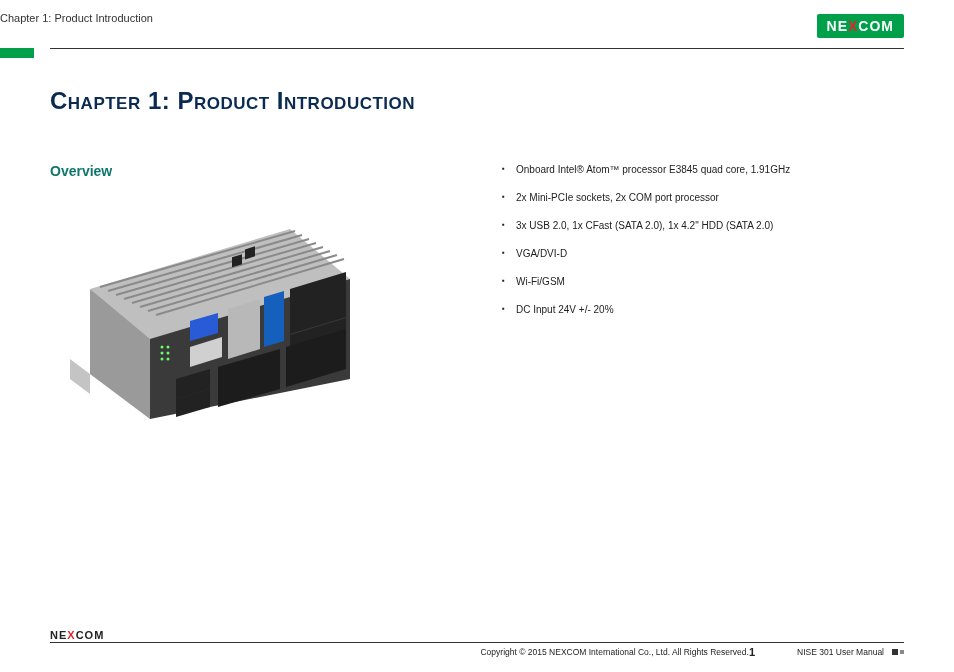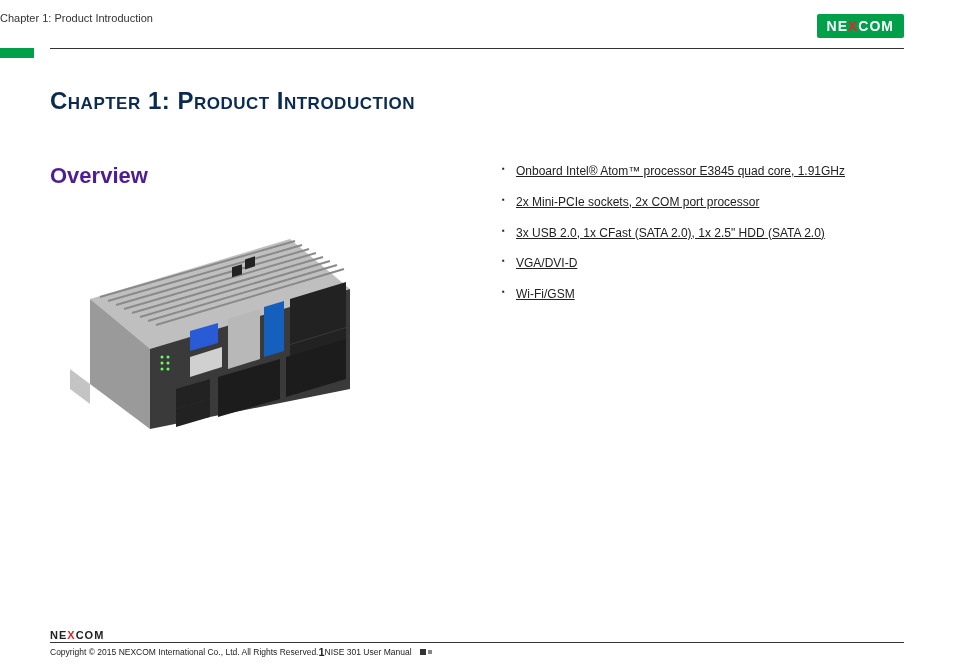--- a/index.html
+++ b/index.html
@@ -66,30 +66,29 @@
   }
   .columns {
     display: flex;
     gap: 50px;
     margin-top: 48px;
   }
   .col {
     flex: 1;
   }
   .section-heading {
-    font-size: 22px;
-    font-weight: bold;
-    color: #4c1d95;
+    font-size: 14px;
+    font-weight: bold;
+    color: #0f766e;
     margin-bottom: 20px;
   }
   .feature-list {
     list-style: none;
-    font-size: 12px;
-    color: #222;
-    text-decoration: underline;
+    font-size: 10px;
+    color: #222;
   }
   .feature-list li {
     position: relative;
     padding-left: 14px;
     margin-bottom: 14px;
     line-height: 1.4;
   }
   .feature-list li::before {
     content: "▪";
     position: absolute;
@@ -116,21 +115,21 @@
     left: 50px;
     right: 50px;
   }
   .footer-rule {
     border: none;
     border-top: 1px solid #333;
     margin-bottom: 3px;
   }
   .footer-row {
     display: flex;
-    justify-content: flex-start;
+    justify-content: flex-end;
     align-items: center;
     font-size: 8.5px;
     color: #222;
   }
   .footer-logo {
     font-weight: bold;
     font-size: 11px;
     letter-spacing: 1px;
     color: #222;
     margin-bottom: 1px;
@@ -220,38 +219,39 @@
             <circle cx="118" cy="150" r="1.5" fill="#6f6"></circle>
           </g>
         </svg>
       </div>
     </div>
 
     <div class="col">
       <ul class="feature-list">
         <li>Onboard Intel® Atom™ processor E3845 quad core, 1.91GHz</li>
         <li>2x Mini-PCIe sockets, 2x COM port processor</li>
-        <li>3x USB 2.0, 1x CFast (SATA 2.0), 1x 2.5" HDD (SATA 2.0)</li>
+        <li>3x USB 2.0, 1x CFast (SATA 2.0), 1x 4.2" HDD (SATA 2.0)</li>
         <li>VGA/DVI-D</li>
         <li>Wi-Fi/GSM</li>
+        <li>DC Input 24V +/- 20%</li>
       </ul>
     </div>
 
   </div>
 </div>
 
 <div class="footer">
   <div class="footer-logo">
     <span>NE</span><span class="lx">X</span><span>COM</span>
   </div>
   <hr class="footer-rule">
   <div class="footer-row">
     <span>Copyright © 2015 NEXCOM International Co., Ltd. All Rights Reserved.</span>
     <span class="footer-center">1</span>
-    <span style="display:flex;align-items:center;gap:8px;">
+    <span style="display:flex;align-items:center;gap:8px;margin-left:42px;">
       <span>NISE 301 User Manual</span>
       <span class="footer-deco">
         <span class="sq"></span>
           <span class="sq s"></span>
       </span>
     </span>
   </div>
 </div>
 
 </body></html>

